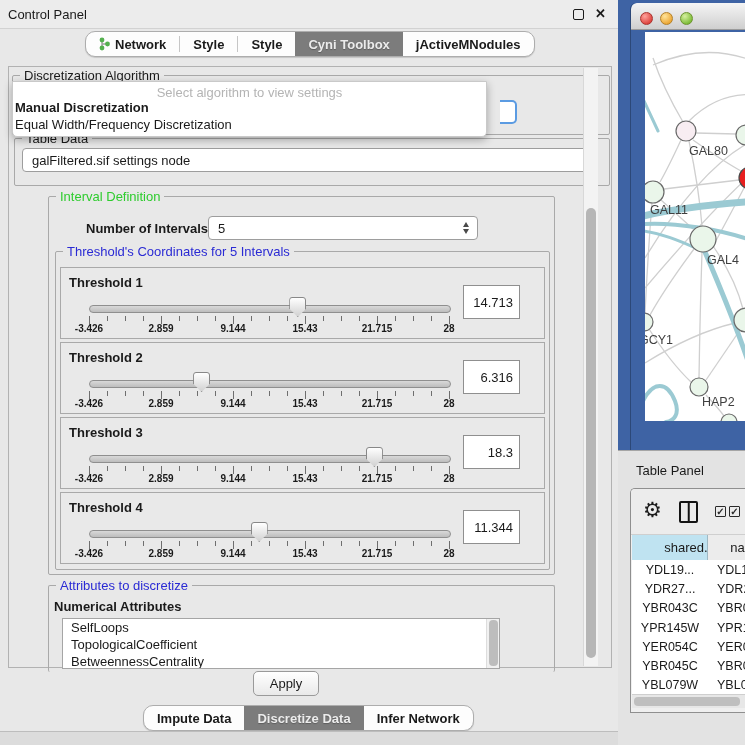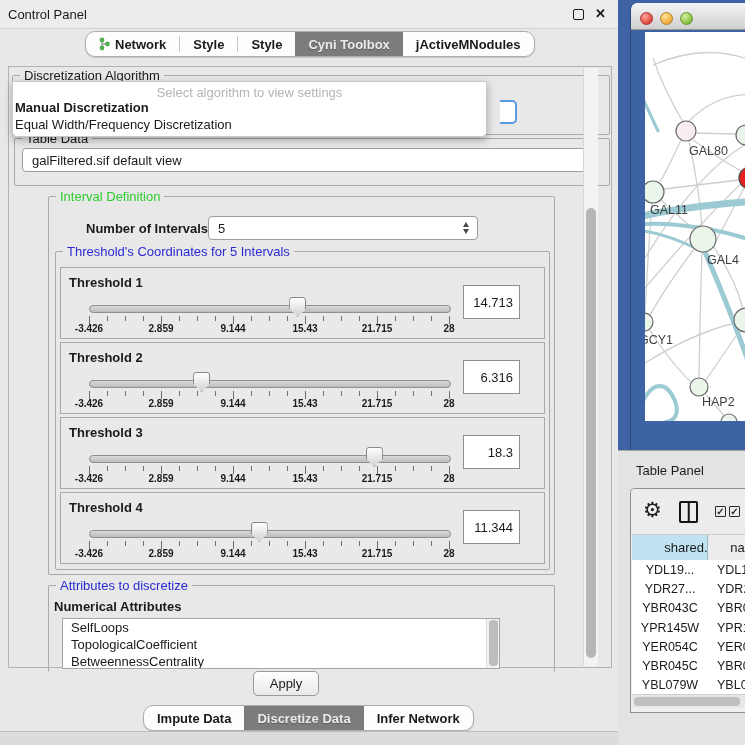--- a/index.html
+++ b/index.html
@@ -141,21 +141,21 @@
 
   <div class="groupbox" style="left:12px;top:75px;width:596px;height:58px">
     <span class="grouptitle">Discretization Algorithm</span>
   </div>
   <div class="abs" id="focus-combo"></div>
 
   <div class="groupbox" style="left:14px;top:138px;width:594px;height:46px">
     <span class="grouptitle">Table Data</span>
   </div>
   <div class="combo" style="left:22px;top:148px;width:576px;height:24px">
-    <span>galFiltered.sif default view</span>
+    <span>galFiltered.sif settings node</span>
     <span class="spinner">
         <span class="arr-up"></span>
         <span class="arr-dn"></span>
       </span>
   </div>
 
   <div class="groupbox" style="left:48px;top:196px;width:505px;height:377px">
     <span class="grouptitle gt-green">Interval Definition</span>
   </div>
   <span class="abs" style="left:86px;top:221px;font-size:13px;font-weight:700">Number of Intervals</span>

